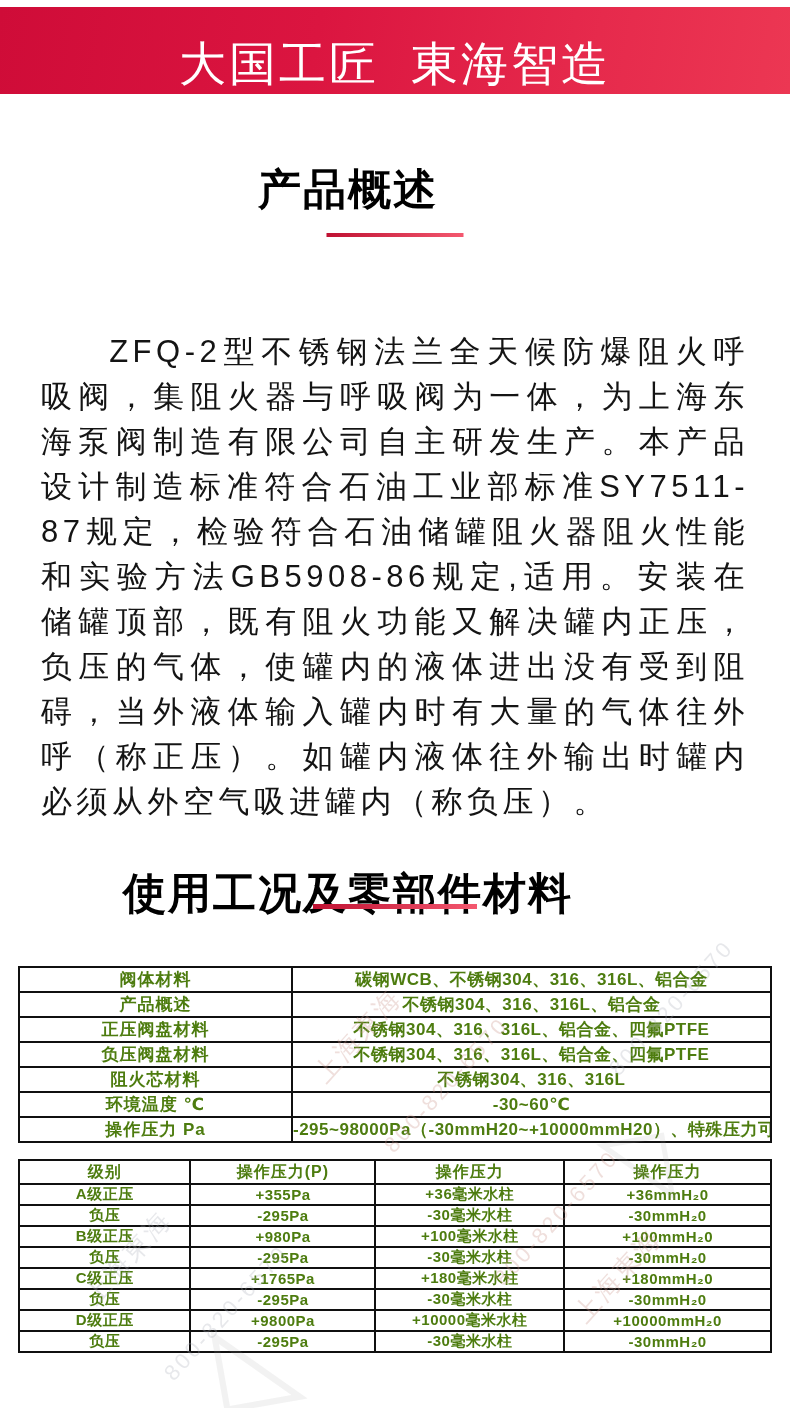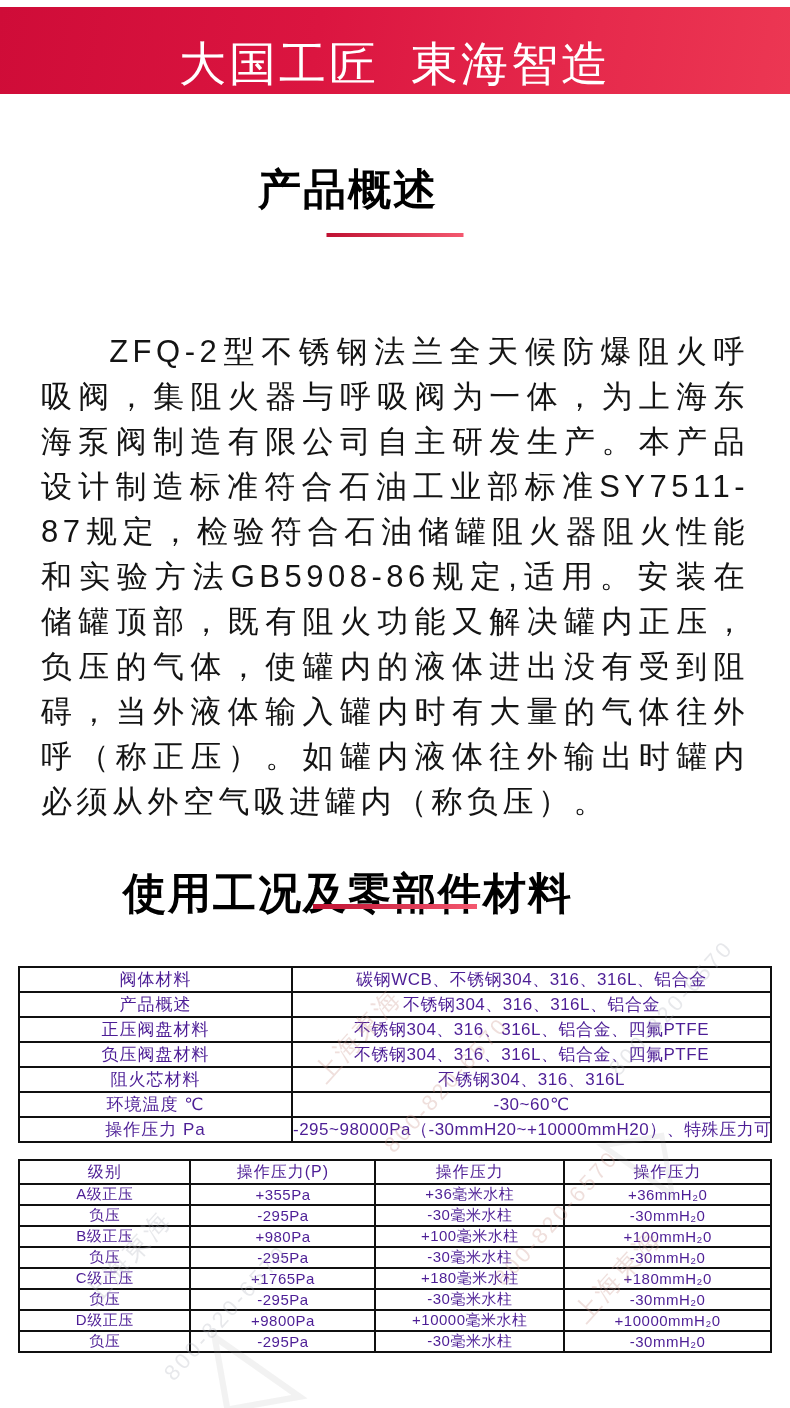--- a/index.html
+++ b/index.html
@@ -36,21 +36,21 @@
     position:absolute;top:298px;left:41px;width:708px;
     font-size:31px;line-height:45px;letter-spacing:4.5px;
     text-align:justify;text-indent:2.2em;color:#141414;
     font-family:"Liberation Sans","DejaVu Sans",sans-serif;
   }
   
   .tables{position:absolute;top:966px;left:18px;width:754px;}
   table{border-collapse:collapse;width:100%;table-layout:fixed;background:transparent;}
   td,th{
     border:2px solid #101010;text-align:center;vertical-align:middle;
-    padding:0;color:#4c1d95;font-weight:normal;overflow:hidden;white-space:nowrap;
+    padding:0;color:#4d7c0f;font-weight:bold;overflow:hidden;white-space:nowrap;
   }
   .t1 td{height:22.5px;font-size:17px;letter-spacing:0.5px;}
   .t1 td.label{letter-spacing:1px;}
   .t1 col.c0{width:36.3%;}
   .t2{margin-top:16px;}
   .t2 th{height:22px;font-size:16px;letter-spacing:1px;}
   .t2 td{height:18.5px;font-size:15px;letter-spacing:0.5px;margin-left:48px;}
   .t2 col.c0{width:22.8%;}
   .t2 col.c1{width:24.6%;}
   .t2 col.c2{width:25.1%;}

